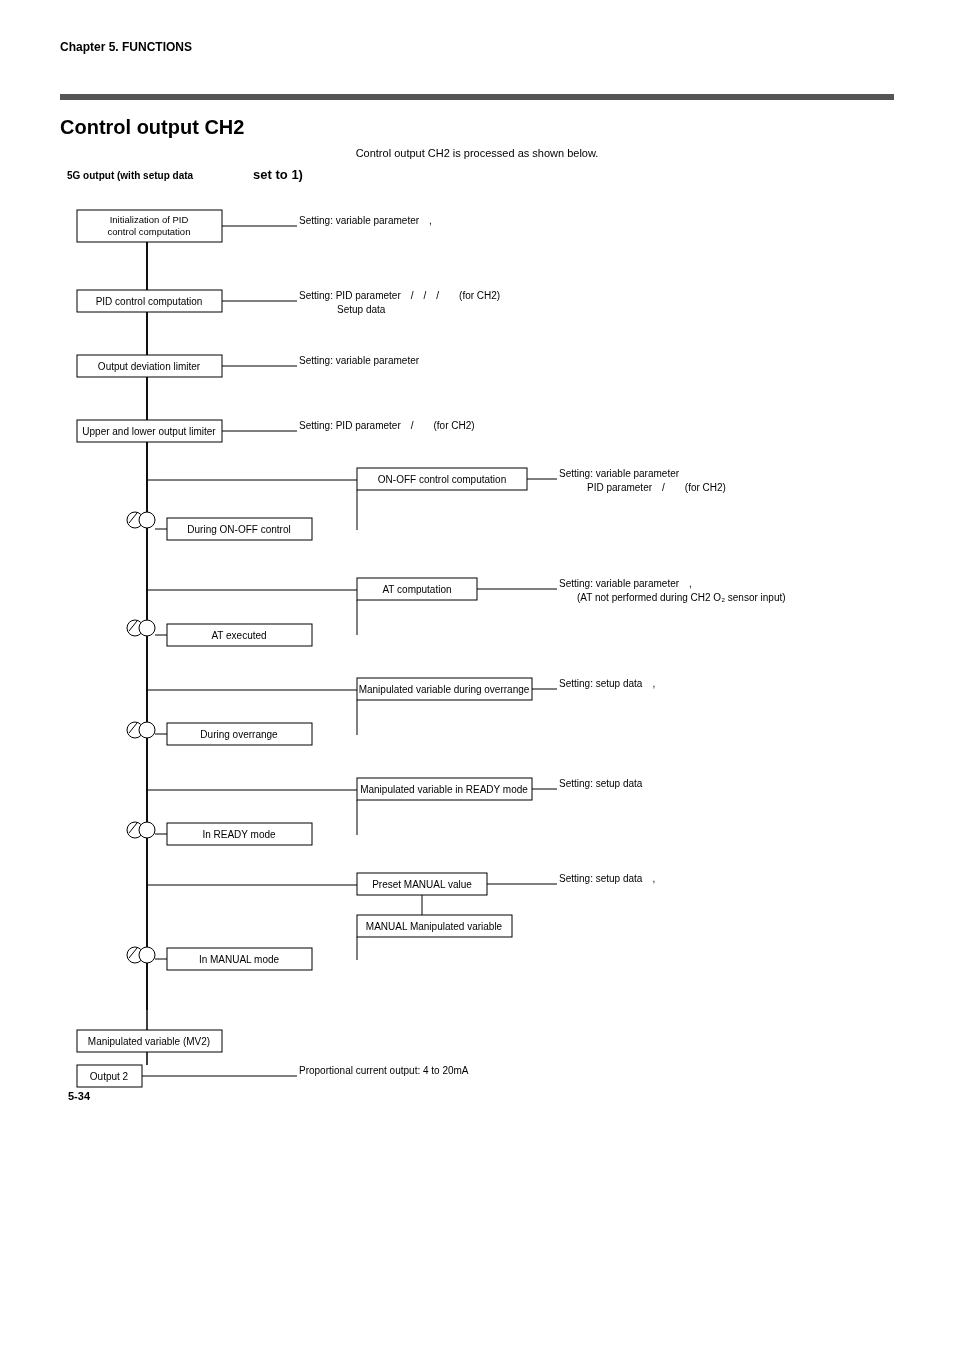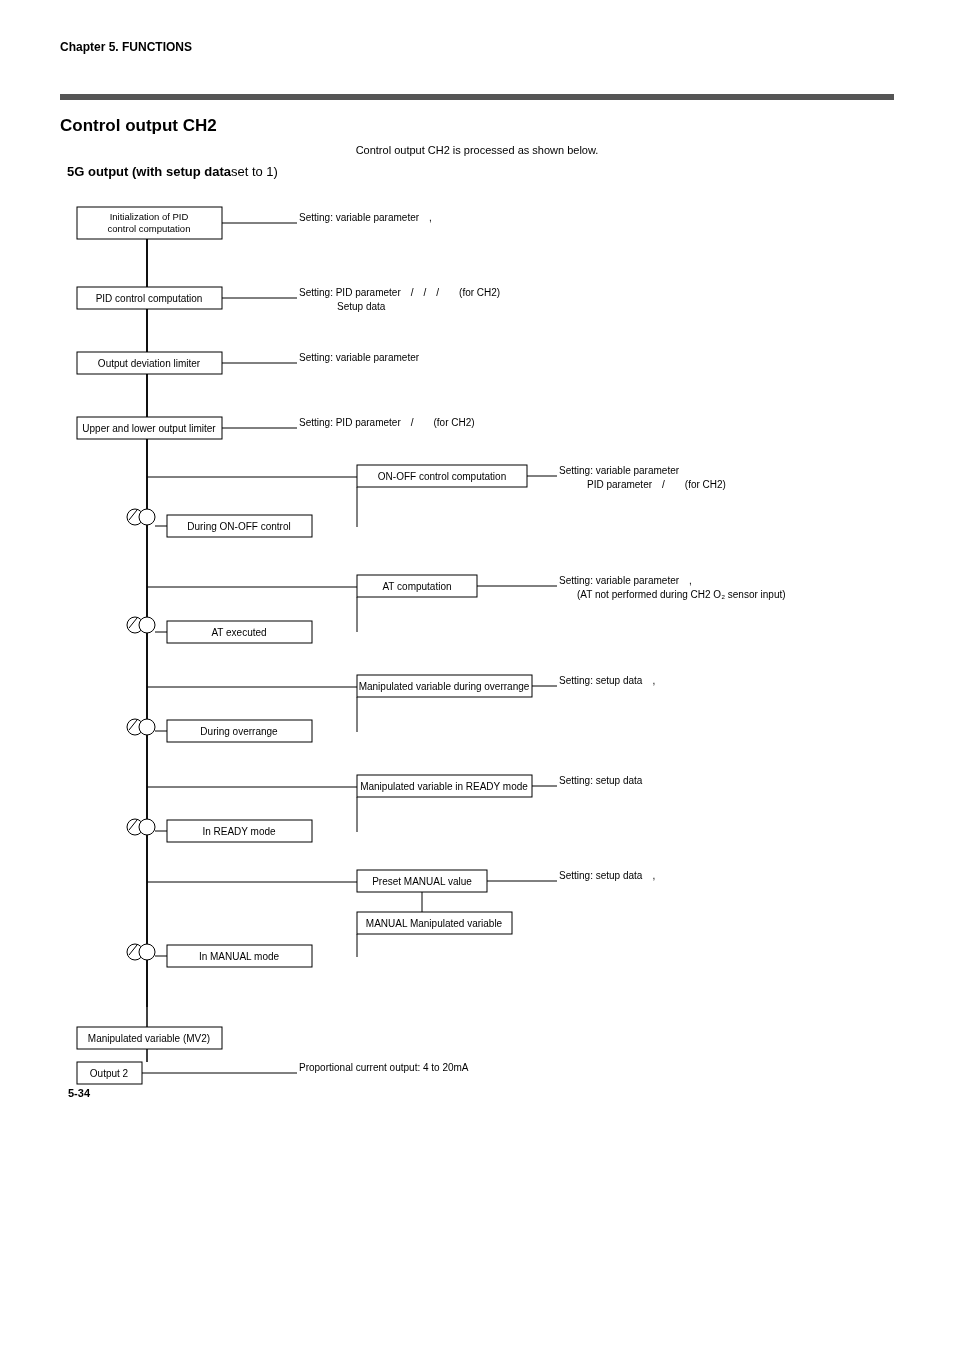--- a/index.html
+++ b/index.html
@@ -21,45 +21,46 @@
       font-size: 12px;
       margin-bottom: 40px;
     }
     .section-divider {
       height: 6px;
       background: #555;
       margin-bottom: 16px;
     }
     .section-title {
       font-weight: bold;
-      font-size: 17px;
+      font-size: 20px;
       margin-bottom: 8px;
     }
     .section-desc {
       font-size: 11px;
       text-align: center;
       margin-bottom: 8px;
     }
     .diagram-area {
       position: relative;
       width: 820px;
       margin: 0 auto;
     }
     .subtitle-row {
       display: flex;
       align-items: baseline;
       margin-bottom: 18px;
     }
     .subtitle-bold {
       font-weight: bold;
+      font-size: 10px;
+    }
+    .subtitle-bold-spaced {
+      font-weight: bold;
       font-size: 13px;
-    }
-    .subtitle-bold-spaced {
-      font-weight: normal;
-      font-size: 13px;
+      margin-left: 60px;
       text-align: center;
     }
 
     .page-number {
       position: absolute;
       bottom: 30px;
       left: 68px;
       font-size: 11px;
       font-weight: bold;
     }

